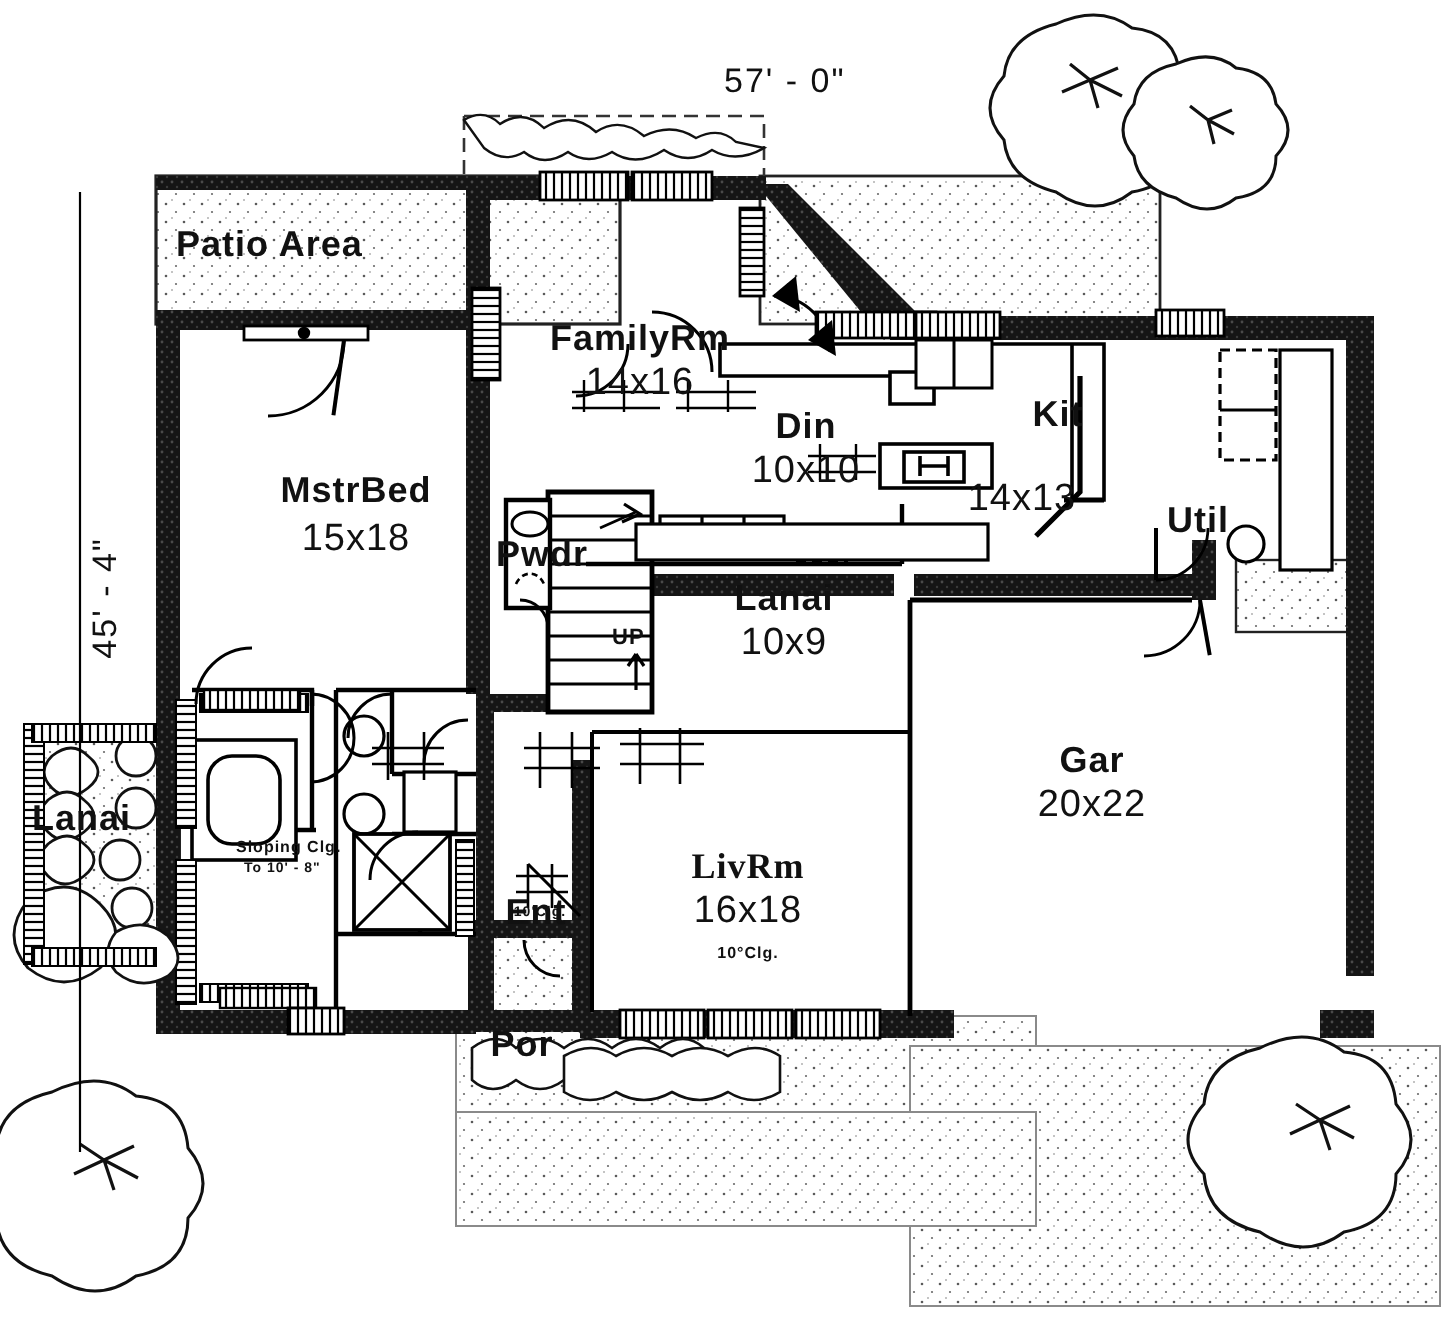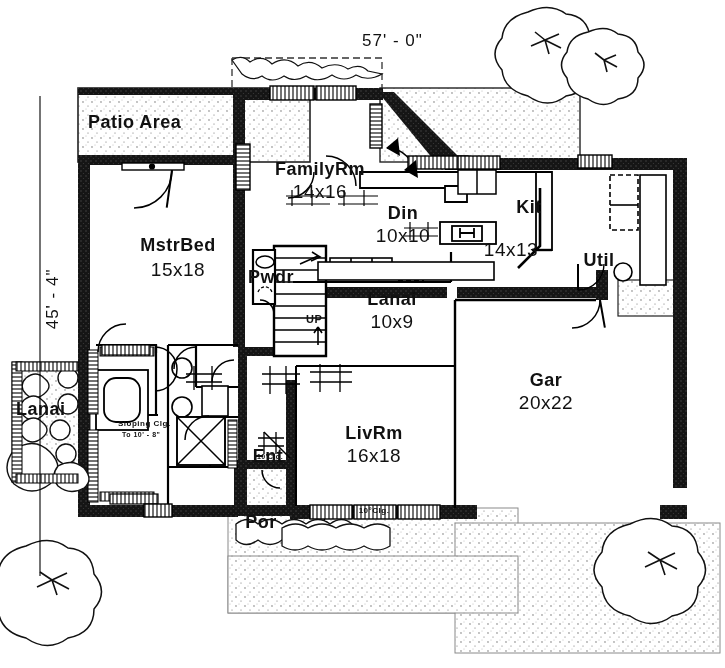--- a/index.html
+++ b/index.html
@@ -357,23 +357,23 @@
   <div class="lbl rname ctr" style="left:529px;top:198px;">Kit</div>
   <div class="lbl rdim ctr" style="left:511px;top:240px;">14x13</div>
 
   <div class="lbl rname ctr" style="left:599px;top:251px;text-align:center;">Util</div>
 
   <div class="lbl rname ctr" style="left:271px;top:268px;">Pwdr</div>
 
   <div class="lbl rname ctr" style="left:392px;top:290px;">Lanai</div>
   <div class="lbl rdim ctr" style="left:392px;top:312px;">10x9</div>
 
-  <div class="lbl rname ctr" style="left:374px;top:424px;">LivRm</div>
+  <div class="lbl rname ctr" style="left:374px;top:424px;font-family:Liberation Serif, serif;">LivRm</div>
   <div class="lbl rdim ctr" style="left:374px;top:446px;">16x18</div>
-  <div class="lbl rsmall ctr" style="left:374px;top:473px;margin-top:34px;">10°Clg.</div>
+  <div class="lbl rsmall ctr" style="left:374px;top:473px;">10°Clg.</div>
 
   <div class="lbl rname ctr" style="left:546px;top:371px;">Gar</div>
   <div class="lbl rdim ctr" style="left:546px;top:393px;">20x22</div>
 
   <div class="lbl rname" style="left:16px;top:400px;">Lanai</div>
 
   <div class="lbl rname ctr" style="left:268px;top:430px;margin-top:17px;">Ent</div>
   <div class="lbl rtiny ctr" style="left:270px;top:453px;">10'Clg.</div>
 
   <div class="lbl rname ctr" style="left:261px;top:513px;">Por</div>

